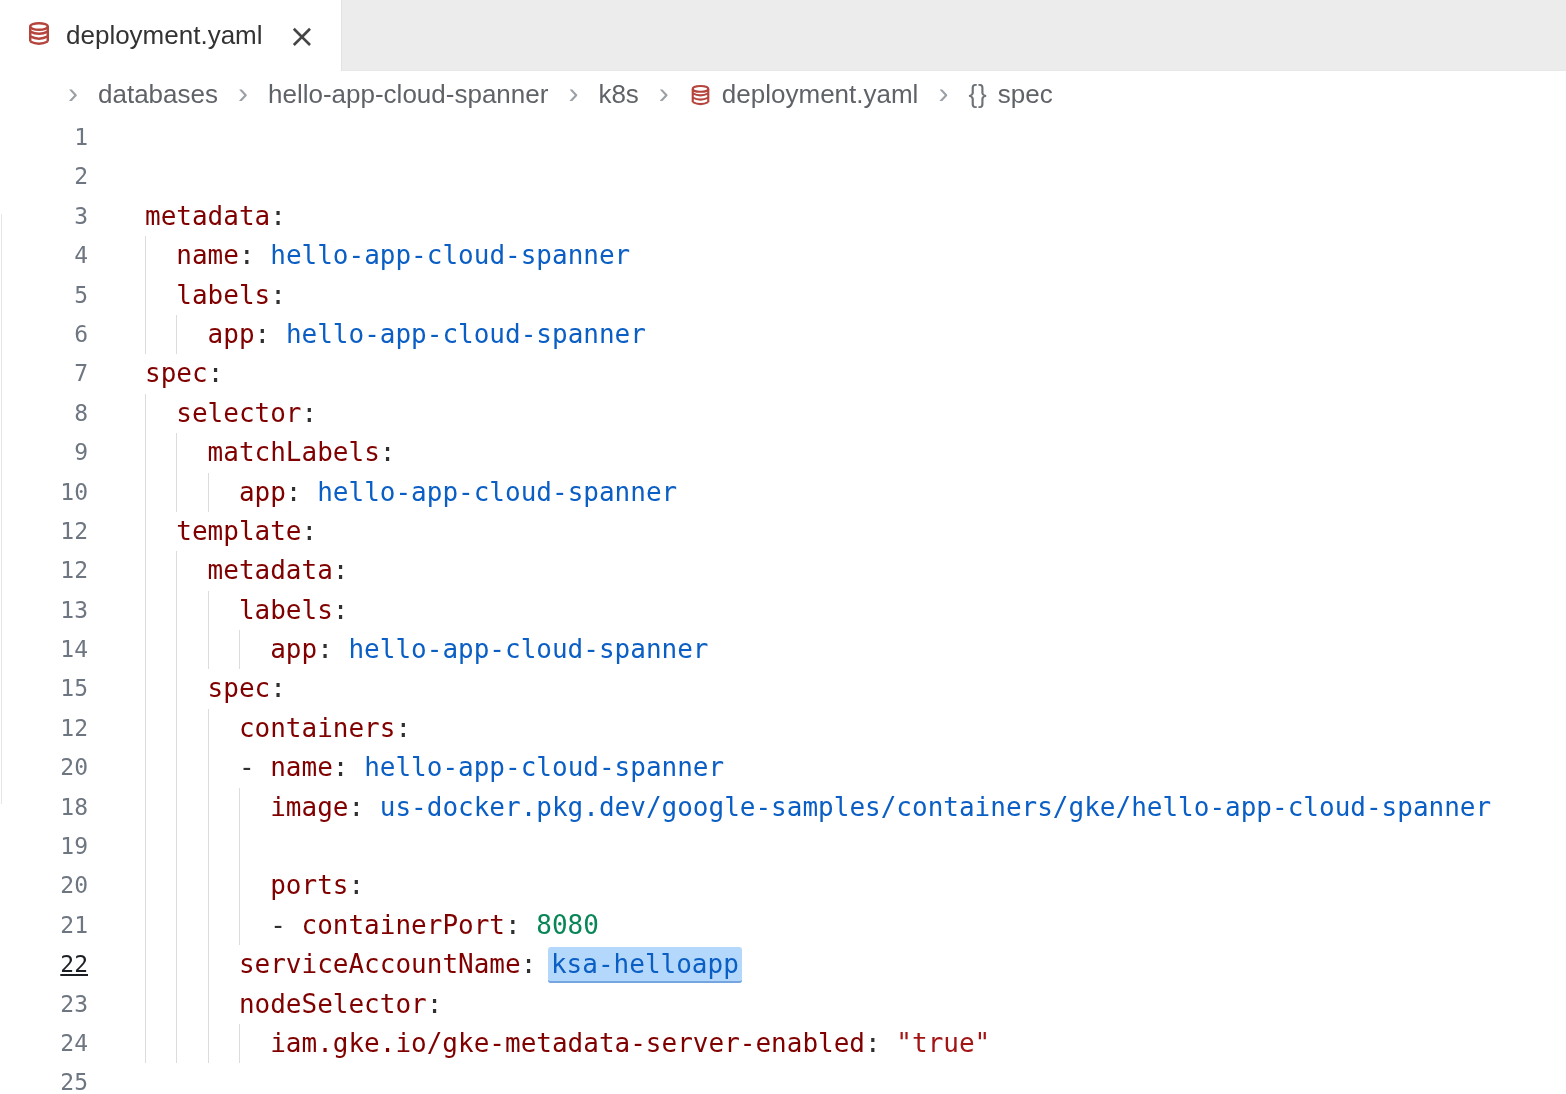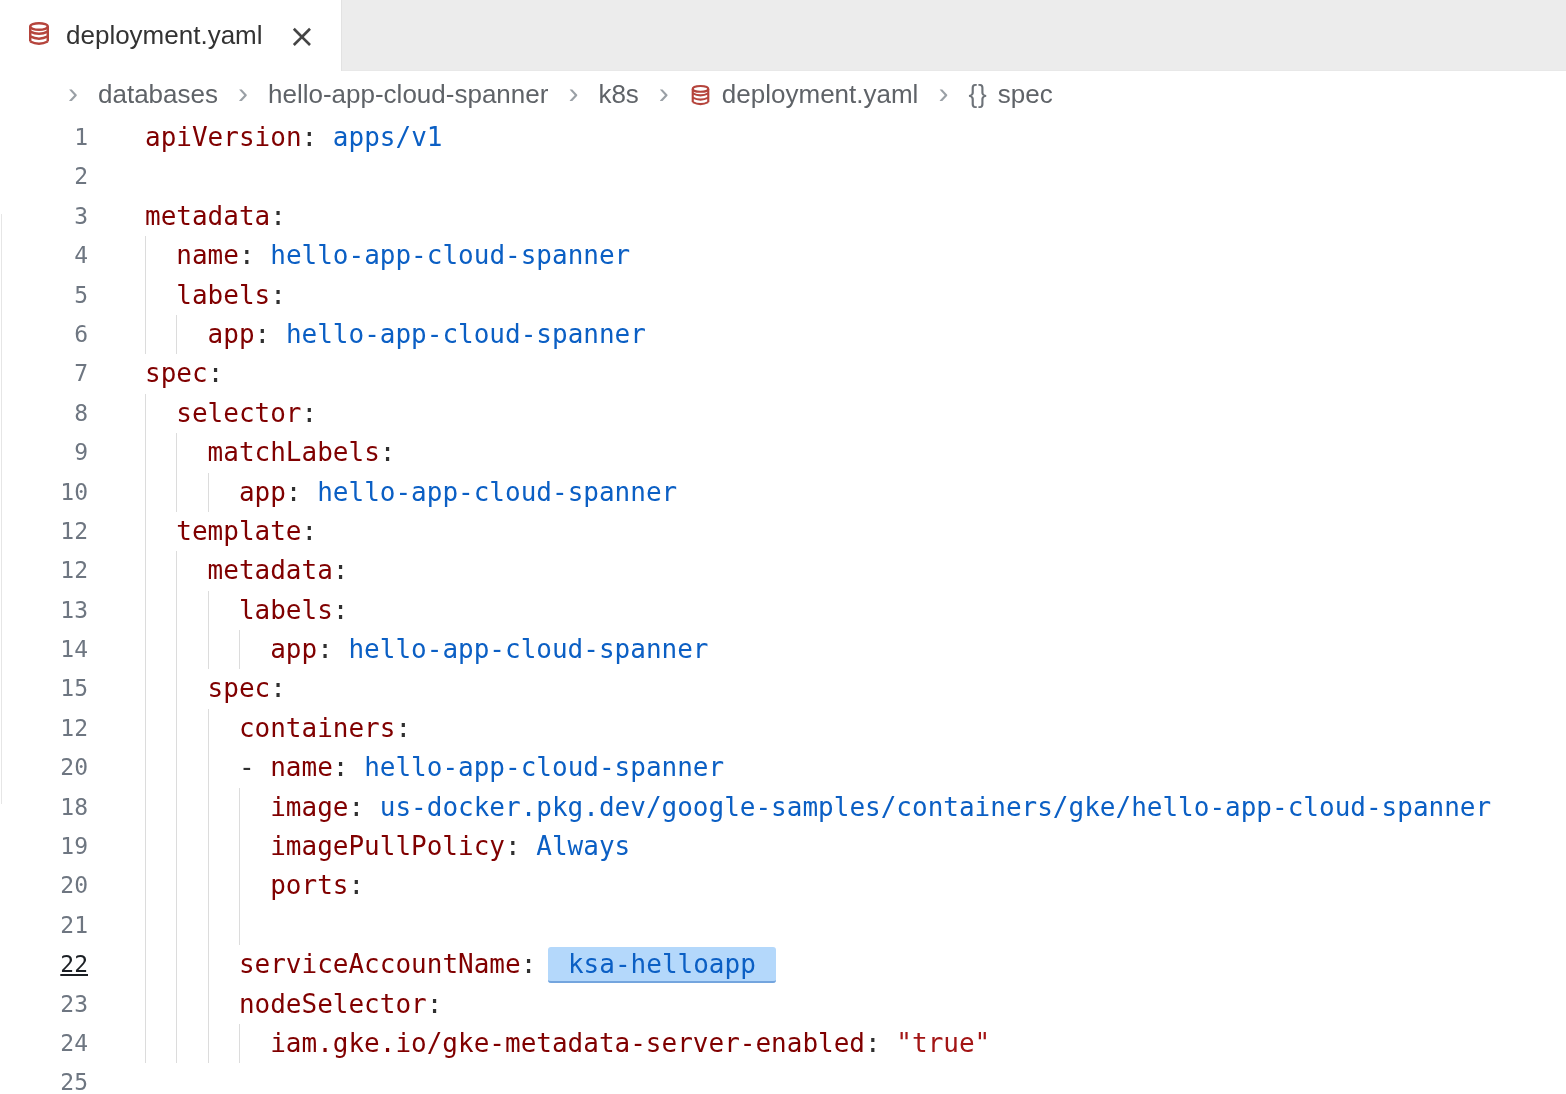--- a/index.html
+++ b/index.html
@@ -53,21 +53,21 @@
     border-left:1px solid var(--guide);
   }
   .code{flex:none;white-space:pre;}
   .tok-key{color:var(--key);}
   .tok-punct{color:var(--punct);}
   .tok-val{color:var(--val);}
   .tok-num{color:var(--num);}
   .tok-str{color:var(--str);}
   .tok-hl{
     color:var(--val);background:var(--hlbg);
-    padding:2px 20px;margin:0 -4px;border-radius:3px;
+    padding:2px 3px;margin:0 -4px;border-radius:3px;
     border-bottom:2px solid var(--hlborder);
   }
   .pane-edge{
     position:absolute;left:1px;top:96px;width:1px;height:590px;
     background:#e6e6e6;
   }
 </style>
 </head>
 <body>
 
@@ -114,40 +114,40 @@
     </span>
     <span class="bc-sep">›</span>
     <span class="bc-item">
       <span class="bc-braces">{}</span>
       <span>spec</span>
     </span>
   </nav>
 
 <div class="editor">
   <div id="code-lines">
-      <div class="line"><div class="ln">1</div><span class="code"><span class="tok-key">apiVersion</span><span class="tok-punct">: </span><span class="tok-val">apps/v1</span></span></div>
+      <div class="line"><div class="ln">1</div></div>
       <div class="line"><div class="ln">2</div></div>
       <div class="line"><div class="ln">3</div><span class="code"><span class="tok-key">metadata</span><span class="tok-punct">:</span></span></div>
       <div class="line"><div class="ln">4</div><span class="guide"></span><span class="code"><span class="tok-key">name</span><span class="tok-punct">: </span><span class="tok-val">hello-app-cloud-spanner</span></span></div>
       <div class="line"><div class="ln">5</div><span class="guide"></span><span class="code"><span class="tok-key">labels</span><span class="tok-punct">:</span></span></div>
       <div class="line"><div class="ln">6</div><span class="guide"></span><span class="guide"></span><span class="code"><span class="tok-key">app</span><span class="tok-punct">: </span><span class="tok-val">hello-app-cloud-spanner</span></span></div>
       <div class="line"><div class="ln">7</div><span class="code"><span class="tok-key">spec</span><span class="tok-punct">:</span></span></div>
       <div class="line"><div class="ln">8</div><span class="guide"></span><span class="code"><span class="tok-key">selector</span><span class="tok-punct">:</span></span></div>
       <div class="line"><div class="ln">9</div><span class="guide"></span><span class="guide"></span><span class="code"><span class="tok-key">matchLabels</span><span class="tok-punct">:</span></span></div>
       <div class="line"><div class="ln">10</div><span class="guide"></span><span class="guide"></span><span class="guide"></span><span class="code"><span class="tok-key">app</span><span class="tok-punct">: </span><span class="tok-val">hello-app-cloud-spanner</span></span></div>
       <div class="line"><div class="ln">12</div><span class="guide"></span><span class="code"><span class="tok-key">template</span><span class="tok-punct">:</span></span></div>
       <div class="line"><div class="ln">12</div><span class="guide"></span><span class="guide"></span><span class="code"><span class="tok-key">metadata</span><span class="tok-punct">:</span></span></div>
       <div class="line"><div class="ln">13</div><span class="guide"></span><span class="guide"></span><span class="guide"></span><span class="code"><span class="tok-key">labels</span><span class="tok-punct">:</span></span></div>
       <div class="line"><div class="ln">14</div><span class="guide"></span><span class="guide"></span><span class="guide"></span><span class="guide"></span><span class="code"><span class="tok-key">app</span><span class="tok-punct">: </span><span class="tok-val">hello-app-cloud-spanner</span></span></div>
       <div class="line"><div class="ln">15</div><span class="guide"></span><span class="guide"></span><span class="code"><span class="tok-key">spec</span><span class="tok-punct">:</span></span></div>
       <div class="line"><div class="ln">12</div><span class="guide"></span><span class="guide"></span><span class="guide"></span><span class="code"><span class="tok-key">containers</span><span class="tok-punct">:</span></span></div>
       <div class="line"><div class="ln">20</div><span class="guide"></span><span class="guide"></span><span class="guide"></span><span class="code"><span class="tok-punct">- </span><span class="tok-key">name</span><span class="tok-punct">: </span><span class="tok-val">hello-app-cloud-spanner</span></span></div>
       <div class="line"><div class="ln">18</div><span class="guide"></span><span class="guide"></span><span class="guide"></span><span class="guide"></span><span class="code"><span class="tok-key">image</span><span class="tok-punct">: </span><span class="tok-val">us-docker.pkg.dev/google-samples/containers/gke/hello-app-cloud-spanner</span></span></div>
-      <div class="line"><div class="ln">19</div><span class="guide"></span><span class="guide"></span><span class="guide"></span><span class="guide"></span><span class="code"><span class="tok-key">imagePullPolicy</span><span class="tok-punct">: </span><span class="tok-val">Always</span></span></div>
+      <div class="line"><div class="ln">19</div><span class="guide"></span><span class="guide"></span><span class="guide"></span><span class="guide"></span></div>
       <div class="line"><div class="ln">20</div><span class="guide"></span><span class="guide"></span><span class="guide"></span><span class="guide"></span><span class="code"><span class="tok-key">ports</span><span class="tok-punct">:</span></span></div>
-      <div class="line"><div class="ln">21</div><span class="guide"></span><span class="guide"></span><span class="guide"></span><span class="guide"></span></div>
+      <div class="line"><div class="ln">21</div><span class="guide"></span><span class="guide"></span><span class="guide"></span><span class="guide"></span><span class="code"><span class="tok-punct">- </span><span class="tok-key">containerPort</span><span class="tok-punct">: </span><span class="tok-num">8080</span></span></div>
       <div class="line"><div class="ln active">22</div><span class="guide"></span><span class="guide"></span><span class="guide"></span><span class="code"><span class="tok-key">serviceAccountName</span><span class="tok-punct">: </span><span class="tok-hl">ksa-helloapp</span></span></div>
       <div class="line"><div class="ln">23</div><span class="guide"></span><span class="guide"></span><span class="guide"></span><span class="code"><span class="tok-key">nodeSelector</span><span class="tok-punct">:</span></span></div>
       <div class="line"><div class="ln">24</div><span class="guide"></span><span class="guide"></span><span class="guide"></span><span class="guide"></span><span class="code"><span class="tok-key">iam.gke.io/gke-metadata-server-enabled</span><span class="tok-punct">: </span><span class="tok-str">"true"</span></span></div>
       <div class="line"><div class="ln">25</div><span class="code"></span></div>
     </div>
   <div class="pane-edge"></div>
 </div>
 
 </body></html>

